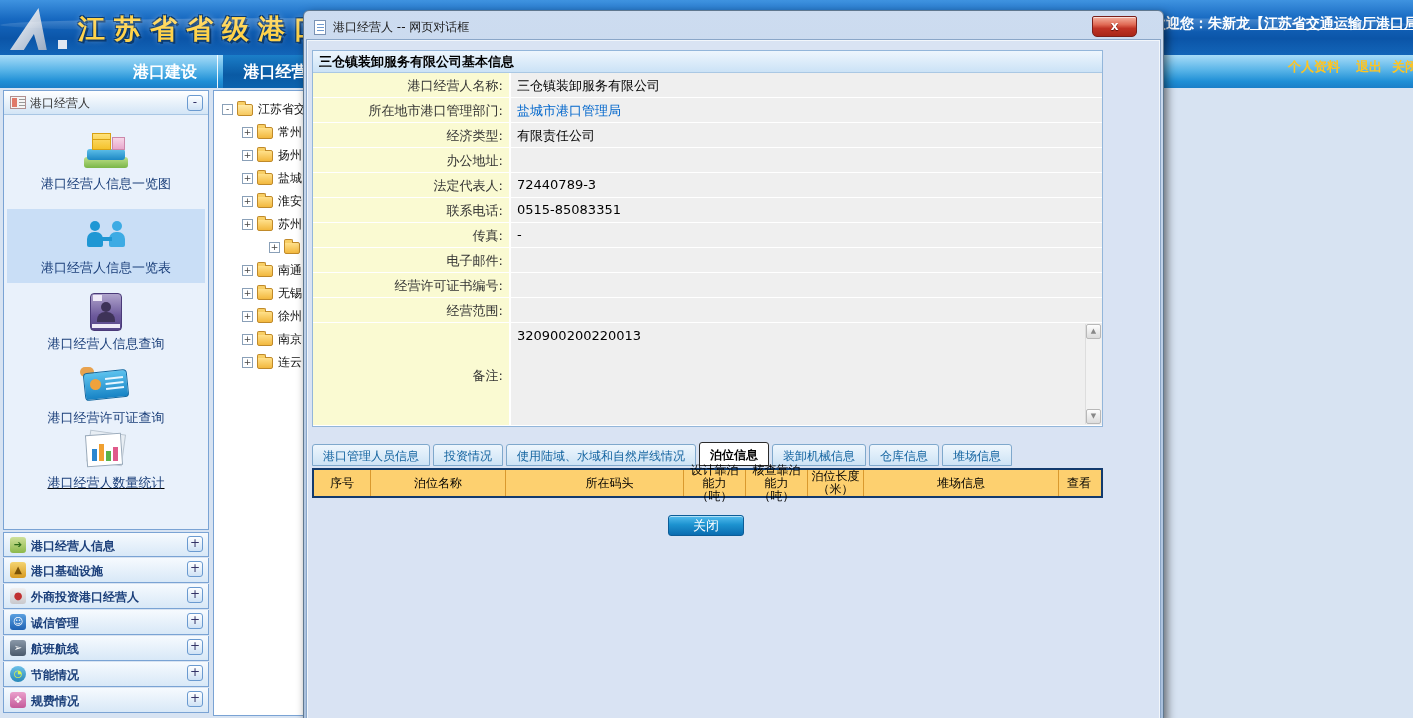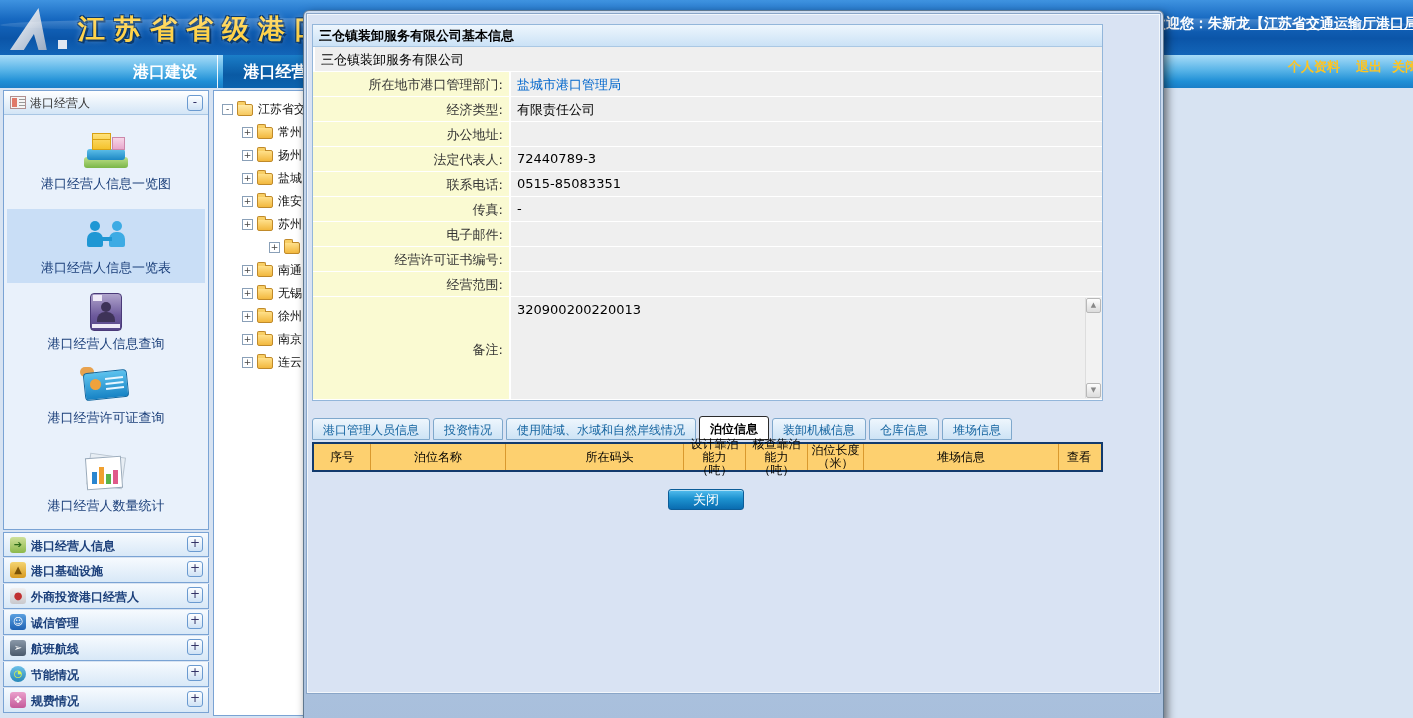--- a/index.html
+++ b/index.html
@@ -230,21 +230,21 @@
       <div class="side-item" style="top:274px;">
         <div class="bigicon ic-card">
           <div class="blob"></div>
             <div class="cardb"></div>
             <div class="ph"></div>
             <div class="l1"></div>
         </div>
         <span class="lbl">港口经营许可证查询</span>
       </div>
 
-      <div class="side-item" style="top:362px;">
+      <div class="side-item" style="top:339px;text-decoration:underline;">
         <div class="bigicon ic-chart">
           <div class="sheet2"></div>
             <div class="sheet"></div>
           <div class="bar b1"></div>
             <div class="bar b2"></div>
             <div class="bar b3"></div>
             <div class="bar b4"></div>
         </div>
         <span class="lbl">港口经营人数量统计</span>
       </div>
@@ -298,26 +298,32 @@
       <div class="tnode" style="left:28px; top:148px;margin-left:27px;"><span class="texp">+</span><span class="tfold"></span><span class="tlabel">泰州</span></div>
       <div class="tnode" style="left:28px; top:171px;"><span class="texp">+</span><span class="tfold"></span><span class="tlabel">南通</span></div>
       <div class="tnode" style="left:28px; top:194px;"><span class="texp">+</span><span class="tfold"></span><span class="tlabel">无锡</span></div>
       <div class="tnode" style="left:28px; top:217px;"><span class="texp">+</span><span class="tfold"></span><span class="tlabel">徐州</span></div>
       <div class="tnode" style="left:28px; top:240px;"><span class="texp">+</span><span class="tfold"></span><span class="tlabel">南京</span></div>
       <div class="tnode" style="left:28px; top:263px;"><span class="texp">+</span><span class="tfold"></span><span class="tlabel">连云</span></div>
     </div>
   </div>
 
   <div class="dialog">
+    <div class="dlg-title">
+      <span class="dlg-title-icon"></span>
+      <span>港口经营人 -- 网页对话框</span>
+      <span class="dlg-close">x</span>
+    </div>
     <div class="dlg-client">
 
       <div class="form-box">
         <div class="sec-head">三仓镇装卸服务有限公司基本信息</div>
 
         <div class="frow">
+            <div class="flabel">港口经营人名称:</div>
             <div class="fvalue">三仓镇装卸服务有限公司</div>
           </div>
         <div class="frow">
             <div class="flabel">所在地市港口管理部门:</div>
             <div class="fvalue"><a>盐城市港口管理局</a></div>
           </div>
         <div class="frow">
             <div class="flabel">经济类型:</div>
             <div class="fvalue">有限责任公司</div>
           </div>

